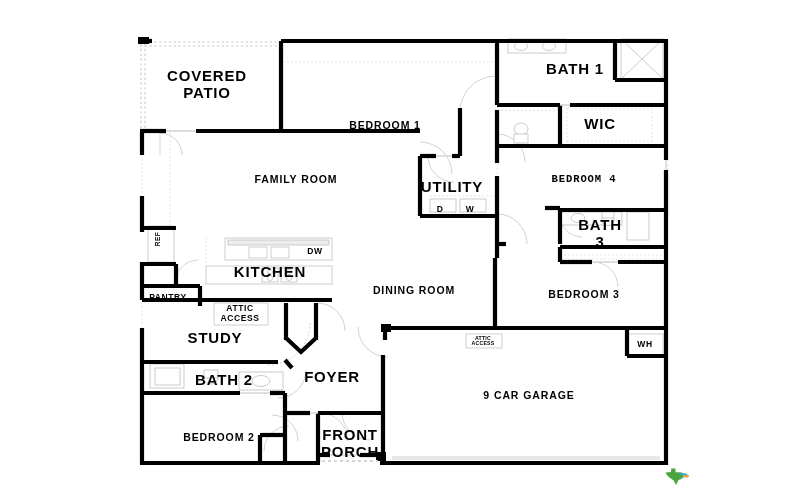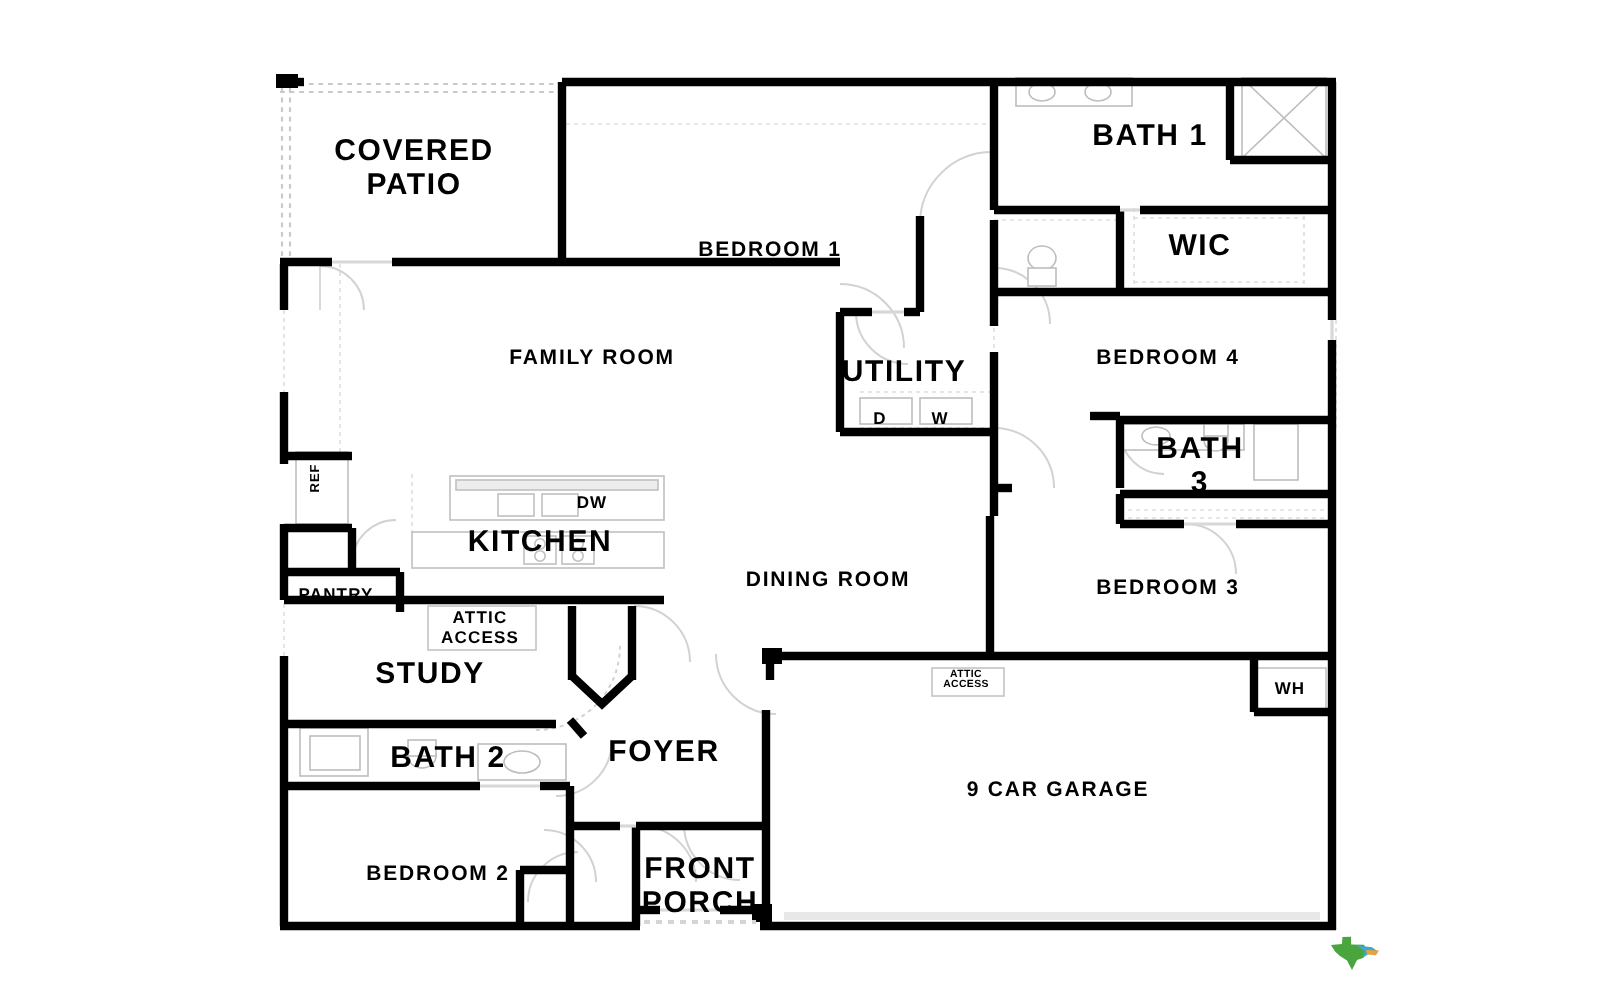--- a/index.html
+++ b/index.html
@@ -303,23 +303,23 @@
 
   </svg>
 
   <div class="room-label sz-md" style="left:207px; top:85px;">COVERED
 PATIO</div>
   <div class="room-label sz-lg" style="left:385px; top:90px;margin-top:36px;">BEDROOM 1</div>
   <div class="room-label sz-md" style="left:575px; top:69px;">BATH 1</div>
   <div class="room-label sz-md" style="left:600px; top:124px;text-align:right;">WIC</div>
   <div class="room-label sz-lg" style="left:291px; top:180px;padding-left:10px;">FAMILY ROOM</div>
   <div class="room-label sz-md" style="left:452px; top:187px;">UTILITY</div>
-  <div class="room-label sz-lg" style="left:584px; top:180px;">BEDROOM 4</div>
+  <div class="room-label sz-lg" style="left:584px; top:180px;font-family:Liberation Mono, monospace;">BEDROOM 4</div>
   <div class="room-label sz-vert" style="left:158px; top:239px;">REF</div>
-  <div class="room-label sz-sm" style="left:282px; top:252px;padding-left:28px;">DW</div>
+  <div class="room-label sz-sm" style="left:301px; top:252px;padding-left:28px;">DW</div>
   <div class="room-label sz-md" style="left:270px; top:272px;">KITCHEN</div>
   <div class="room-label sz-sm" style="left:440px; top:210px;">D</div>
   <div class="room-label sz-sm" style="left:470px; top:210px;">W</div>
   <div class="room-label sz-md" style="left:600px; top:234px;">BATH
 3</div>
   <div class="room-label sz-lg" style="left:414px; top:291px;">DINING ROOM</div>
   <div class="room-label sz-sm" style="left:168px; top:298px;">PANTRY</div>
   <div class="room-label sz-lg" style="left:584px; top:295px;">BEDROOM 3</div>
   <div class="room-label sz-sm" style="left:240px; top:314px;">ATTIC
 ACCESS</div>

